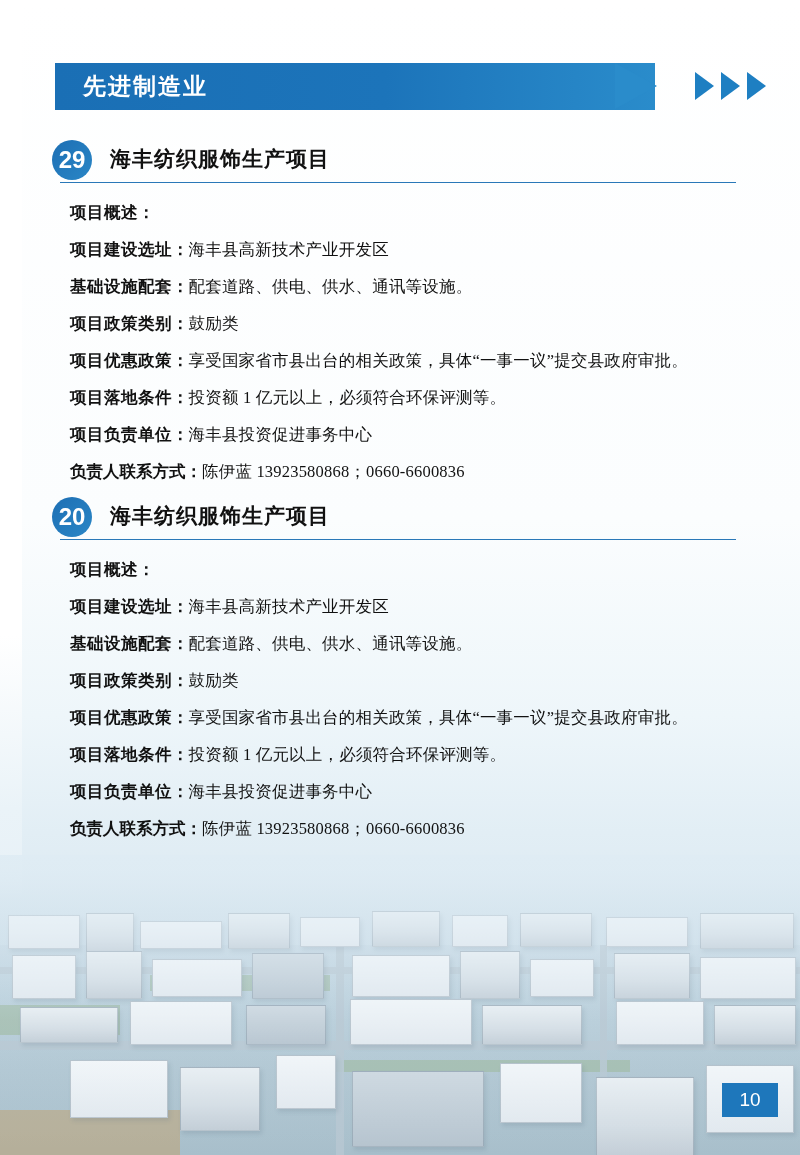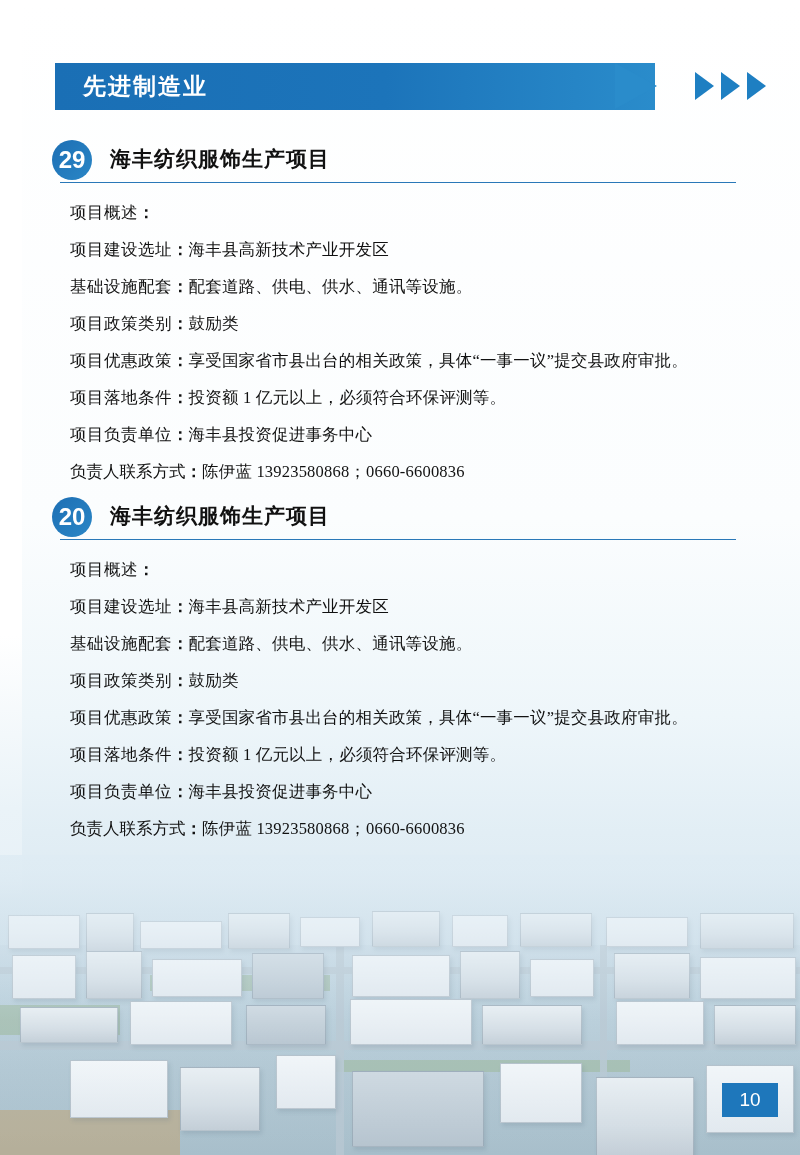--- a/index.html
+++ b/index.html
@@ -125,21 +125,21 @@
   .field {
     display: flex;
     align-items: flex-start;
     margin-bottom: 11px;
     font-size: 16.5px;
     line-height: 1.58;
     color: #111111;
   }
   .field .lbl {
     flex: 0 0 auto;
-    font-weight: normal;
+    font-weight: bold;
     white-space: nowrap;
     letter-spacing: 0.5px;
   }
   .field .sep {
     flex: 0 0 auto;
     font-weight: bold;
   }
   .field .val {
     flex: 1 1 auto;
     letter-spacing: 0.2px;

